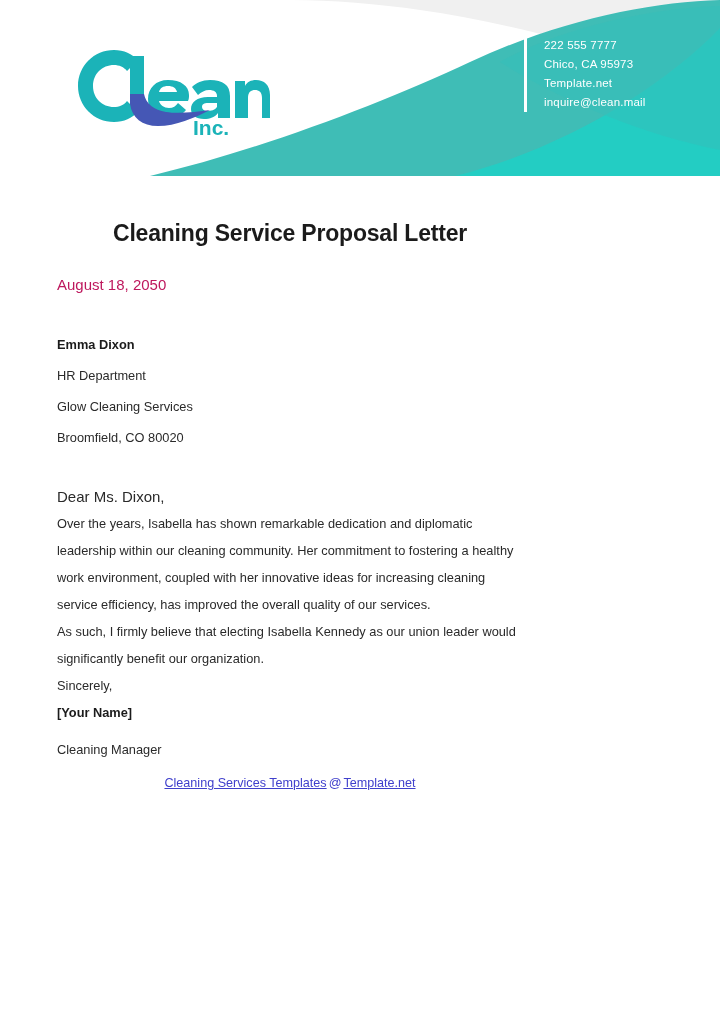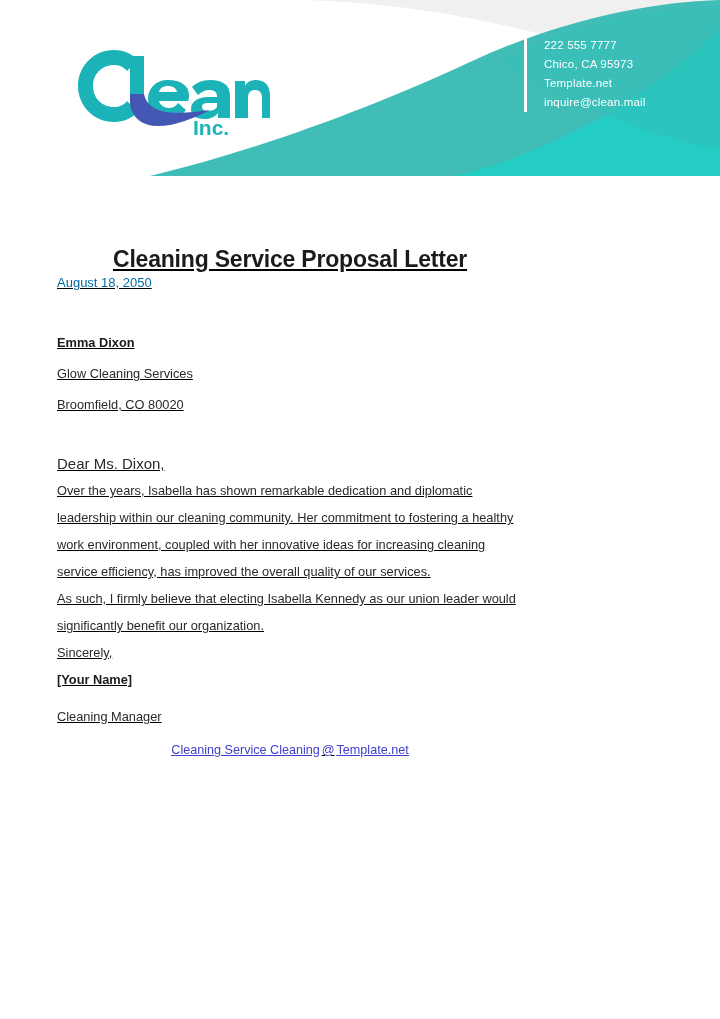--- a/index.html
+++ b/index.html
@@ -62,40 +62,40 @@
     font-size: 11.5px;
     line-height: 19px;
     letter-spacing: 0.2px;
     white-space: nowrap;
   }
 
   
   .doc {
     position: absolute;
     left: 0;
-    top: 202px;
+    top: 176px;
     width: 580px;
-    text-decoration: underline;
   }
   .title {
     margin: 0;
     padding: 44px 0 0 0;
     text-align: center;
     font-size: 23px;
     font-weight: bold;
     color: #1b1b1b;
     letter-spacing: -0.2px;
   }
   .content {
     padding: 0 57px;
     box-sizing: border-box;
   }
   .date {
-    font-size: 13px;
-    color: #0369a1;
+    margin-top: 28px;
+    font-size: 15px;
+    color: #be185d;
     line-height: 20px;
   }
   .recipient {
     margin-top: 34px;
   }
   .recipient .r-line {
     font-size: 12.8px;
     color: #2a2a2a;
     line-height: 31px;
   }
@@ -213,38 +213,39 @@
   <div class="doc">
 
     <h1 class="title">Cleaning Service Proposal Letter</h1>
 
     <div class="content">
 
       <div class="date">August 18, 2050</div>
 
       <div class="recipient">
         <div class="r-line bold">Emma Dixon</div>
+        <div class="r-line">HR Department</div>
         <div class="r-line">Glow Cleaning Services</div>
         <div class="r-line">Broomfield, CO 80020</div>
       </div>
 
       <div class="body-block">
         <div class="salutation">Dear Ms. Dixon,</div>
 
 
         <p class="para">Over the years, Isabella has shown remarkable dedication and diplomatic leadership within our cleaning community. Her commitment to fostering a healthy work environment, coupled with her innovative ideas for increasing cleaning service efficiency, has improved the overall quality of our services.</p>
 
         <p class="para">As such, I firmly believe that electing Isabella Kennedy as our union leader would significantly benefit our organization.</p>
 
         <div class="closing">Sincerely,</div>
 
         <div class="signer">[Your Name]</div>
 
         <div class="role">Cleaning Manager</div>
       </div>
 
       <div class="footer">
-        <a href="#">Cleaning Service Cleaning</a><span class="at">@</span><a href="#">Template.net</a>
+        <a href="#">Cleaning Services Templates</a><span class="at">@</span><a href="#">Template.net</a>
       </div>
 
     </div>
   </div>
 </div>
 
 </body></html>

